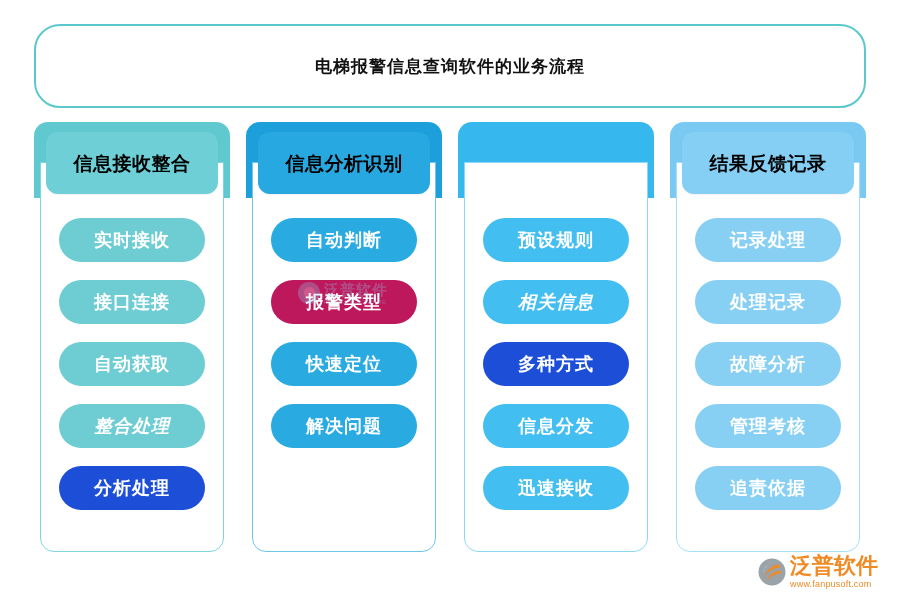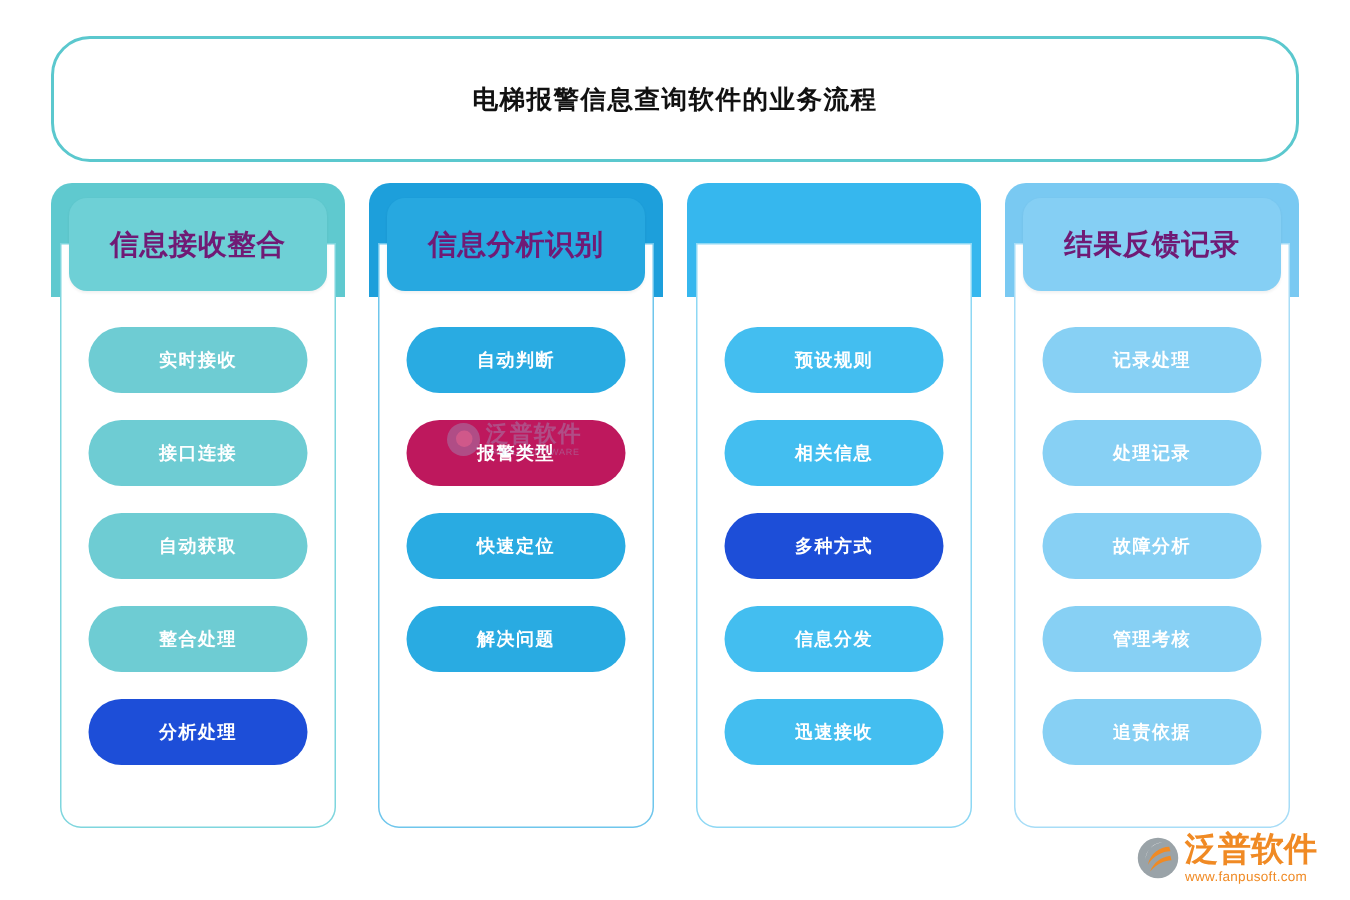--- a/index.html
+++ b/index.html
@@ -96,21 +96,21 @@
     border-radius: 12px;
     display: flex;
     align-items: center;
     justify-content: center;
     z-index: 3;
     box-shadow: 0 1px 2px rgba(0,0,0,0.06);
   }
   .col-header-label {
     font-size: 19px;
     font-weight: bold;
-    color: #701a75;
+    color: #000000;
     letter-spacing: 0.5px;
     line-height: 1;
     text-align: center;
   }
 
   
   .pill-list {
     position: absolute;
     left: 6px;
     top: 96px;
@@ -124,21 +124,21 @@
     width: 146px;
     height: 44px;
     border-radius: 22px;
     margin-bottom: 18px;
     display: flex;
     align-items: center;
     justify-content: center;
   }
   .pill:last-child { margin-bottom: 0; }
   .pill-label {
-    font-size: 12px;
+    font-size: 18px;
     font-weight: bold;
     color: #ffffff;
     letter-spacing: 1px;
     line-height: 1;
   }
 
   
   .watermark {
     position: absolute;
     left: 298px;
@@ -228,21 +228,21 @@
       <div class="pill-list">
         <div class="pill" style="background: rgb(110, 204, 211);">
           <span class="pill-label">实时接收</span>
         </div>
         <div class="pill" style="background: rgb(110, 204, 211);">
           <span class="pill-label">接口连接</span>
         </div>
         <div class="pill" style="background: rgb(110, 204, 211); justify-content: center;">
           <span class="pill-label">自动获取</span>
         </div>
-        <div class="pill" style="background: rgb(110, 204, 211);">
+        <div class="pill" style="background: rgb(110, 204, 211); font-style: italic;">
           <span class="pill-label">整合处理</span>
         </div>
         <div class="pill" style="background: #1d4ed8;">
           <span class="pill-label">分析处理</span>
         </div>
       </div>
     </div>
 
     <div class="column">
       <div class="col-shell" style="background: rgb(29, 159, 219);"></div>
@@ -266,21 +266,21 @@
       </div>
     </div>
 
     <div class="column">
       <div class="col-shell" style="background: rgb(54, 183, 238);"></div>
       <div class="col-body" style="border-color: rgb(142, 216, 244);"></div>
       <div class="pill-list">
         <div class="pill" style="background: rgb(67, 190, 240);">
           <span class="pill-label">预设规则</span>
         </div>
-        <div class="pill" style="background: rgb(67, 190, 240);">
+        <div class="pill" style="background: rgb(67, 190, 240); font-style: italic;">
           <span class="pill-label">相关信息</span>
         </div>
         <div class="pill" style="background: #1d4ed8;">
           <span class="pill-label">多种方式</span>
         </div>
         <div class="pill" style="background: rgb(67, 190, 240);">
           <span class="pill-label">信息分发</span>
         </div>
         <div class="pill" style="background: rgb(67, 190, 240);">
           <span class="pill-label">迅速接收</span>

